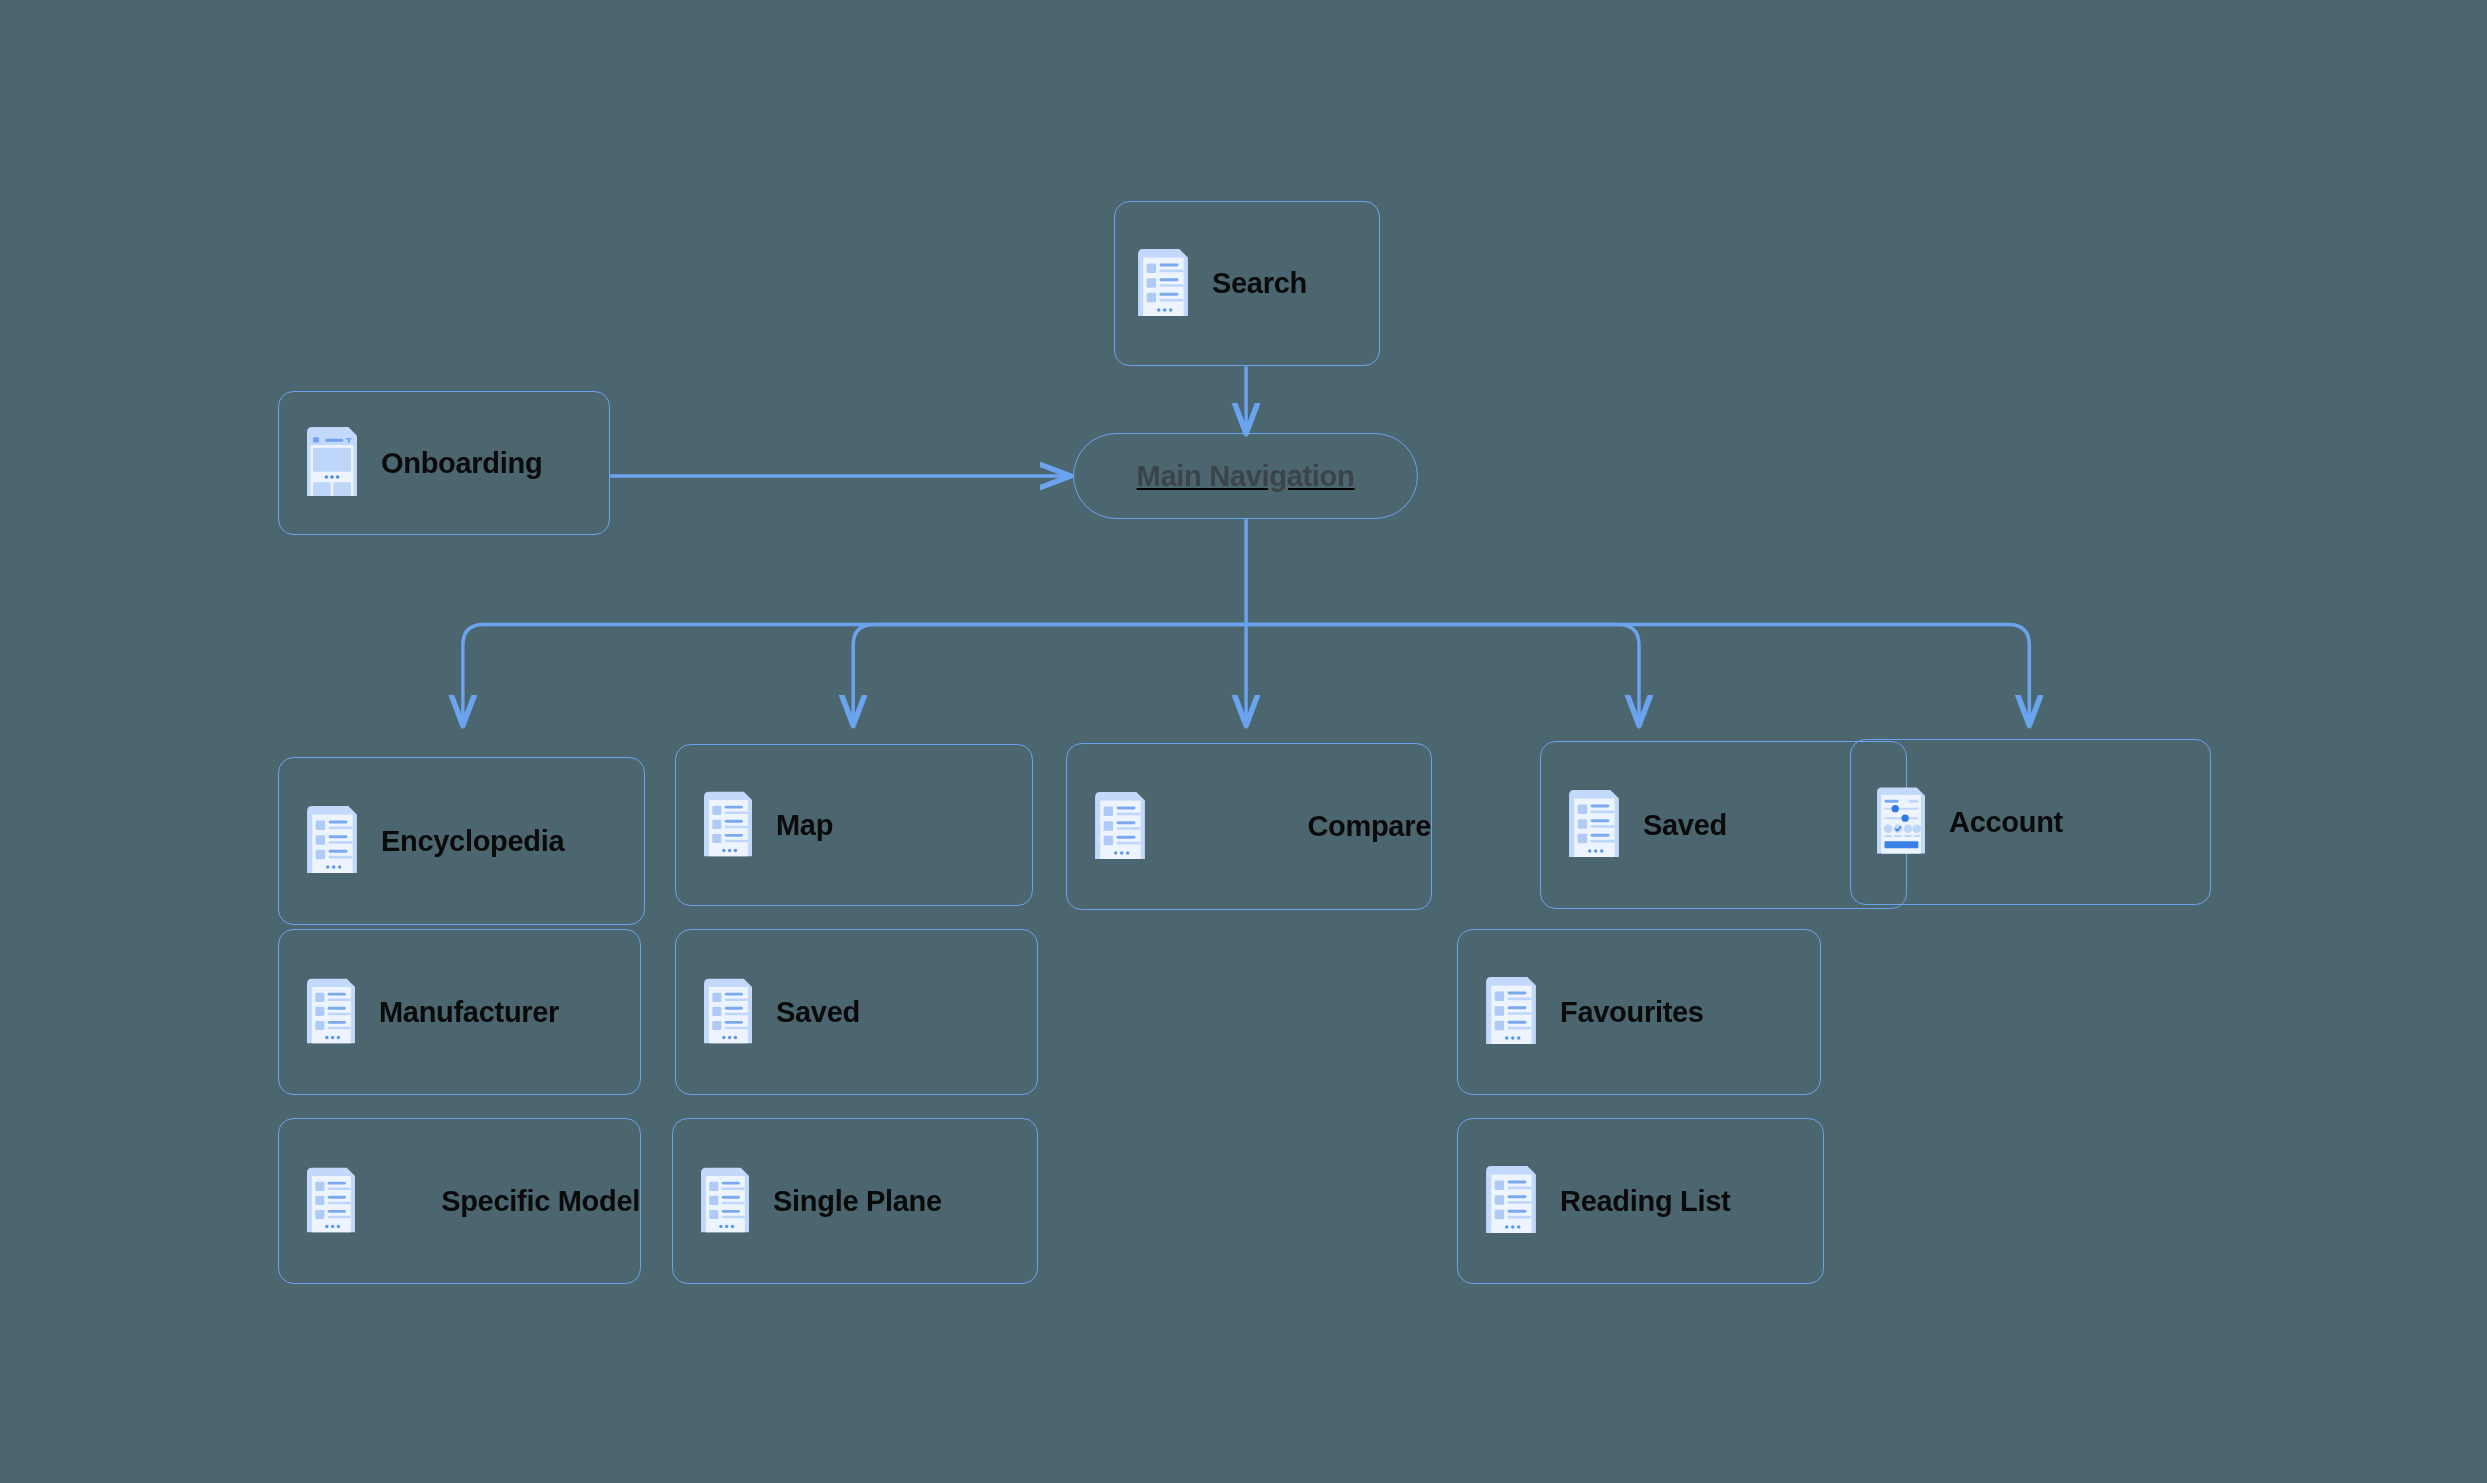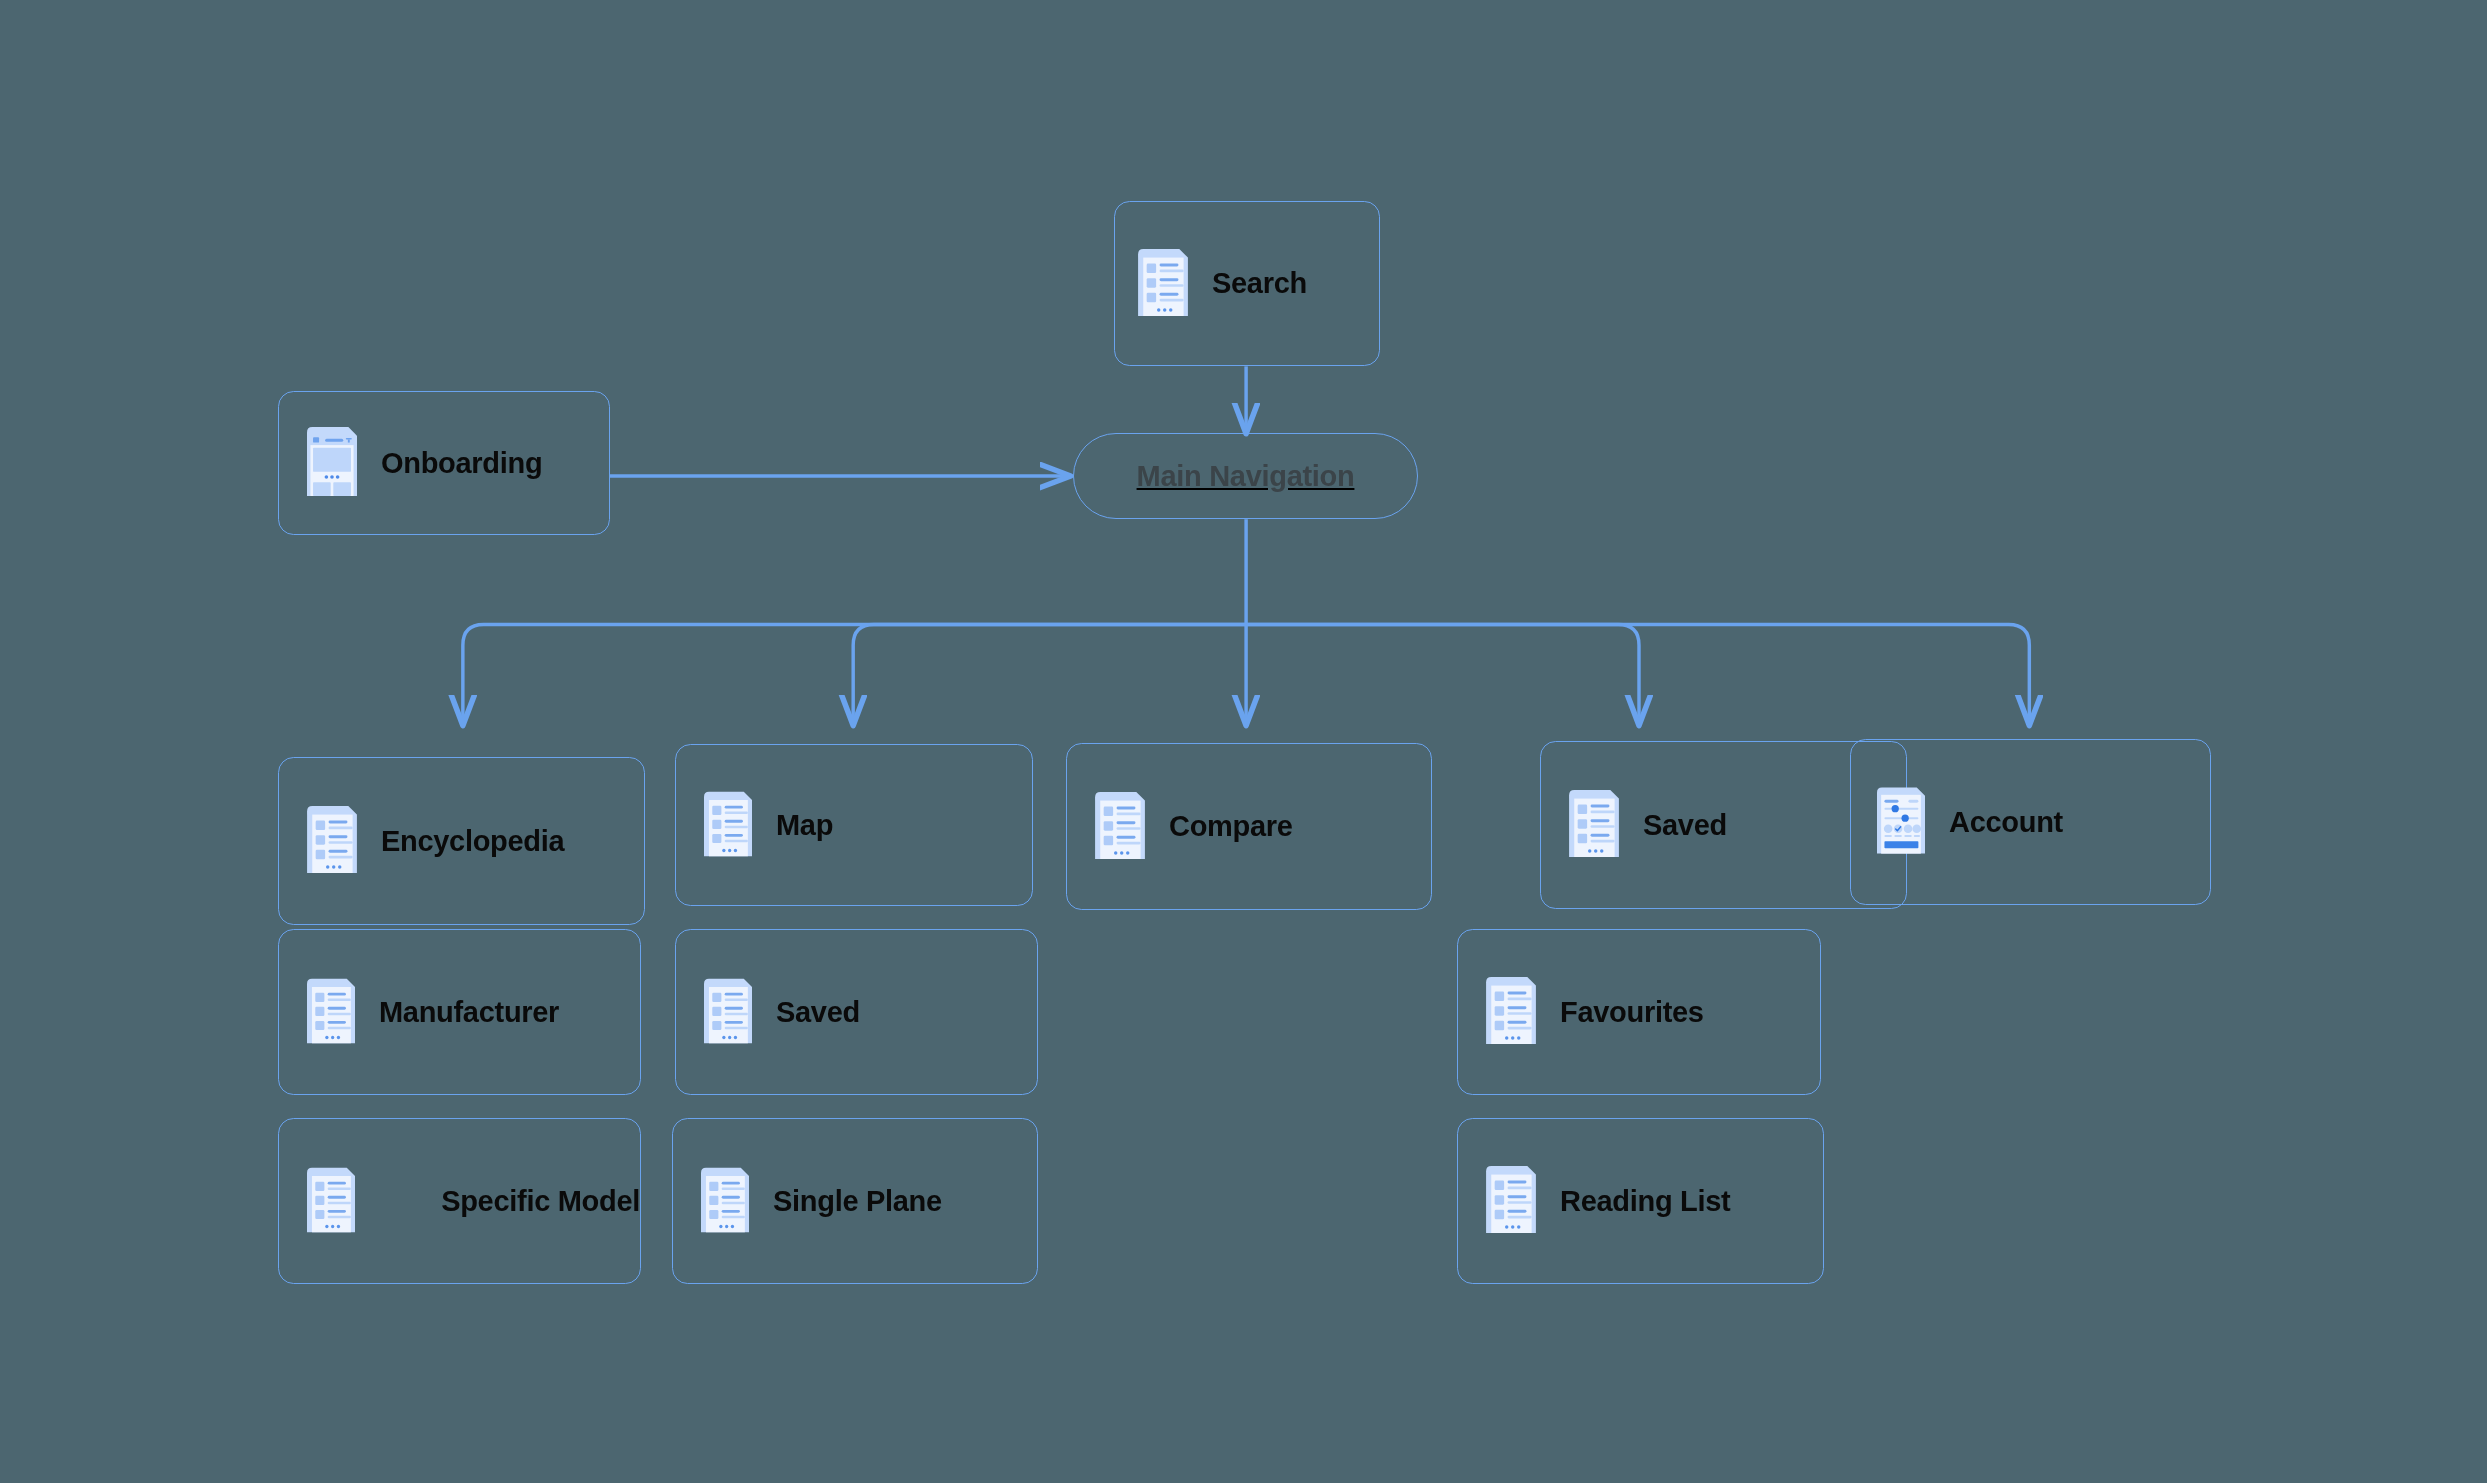--- a/index.html
+++ b/index.html
@@ -154,21 +154,21 @@
         <rect x="25" y="51" width="22" height="3.4" rx="1.7" fill="#7aa9ef"></rect>
         <rect x="25" y="58" width="28" height="3" rx="1.5" fill="#bed6fa"></rect>
         <circle cx="24" cy="71" r="2" fill="#5b95ec"></circle>
         <circle cx="31" cy="71" r="2" fill="#5b95ec"></circle>
         <circle cx="38" cy="71" r="2" fill="#5b95ec"></circle>
       </svg>
     </span>
     <span class="node-label with-icon">Map</span>
   </div>
 
-  <div class="node" style="left:1066px;top:743px;width:366px;height:167px;">
+  <div class="node" style="left:1066px;top:743px;width:366px;height:167px;justify-content:space-between;">
     <span class="icon-wrap" style="margin-left:28px;">
       <svg width="50" height="67" viewBox="0 0 58 78" xmlns="http://www.w3.org/2000/svg">
         <path d="M0,6 Q0,0 6,0 L48,0 L58,10 L58,78 L0,78 Z" fill="#c3d9fb"></path>
         <rect x="6" y="10" width="47" height="68" fill="#eef4fe"></rect>
         <rect x="10" y="17" width="11" height="11" rx="1.5" fill="#aecbf8"></rect>
         <rect x="25" y="17" width="22" height="3.4" rx="1.7" fill="#7aa9ef"></rect>
         <rect x="25" y="24" width="28" height="3" rx="1.5" fill="#bed6fa"></rect>
         <rect x="10" y="34" width="11" height="11" rx="1.5" fill="#aecbf8"></rect>
         <rect x="25" y="34" width="22" height="3.4" rx="1.7" fill="#7aa9ef"></rect>
         <rect x="25" y="41" width="28" height="3" rx="1.5" fill="#bed6fa"></rect>

